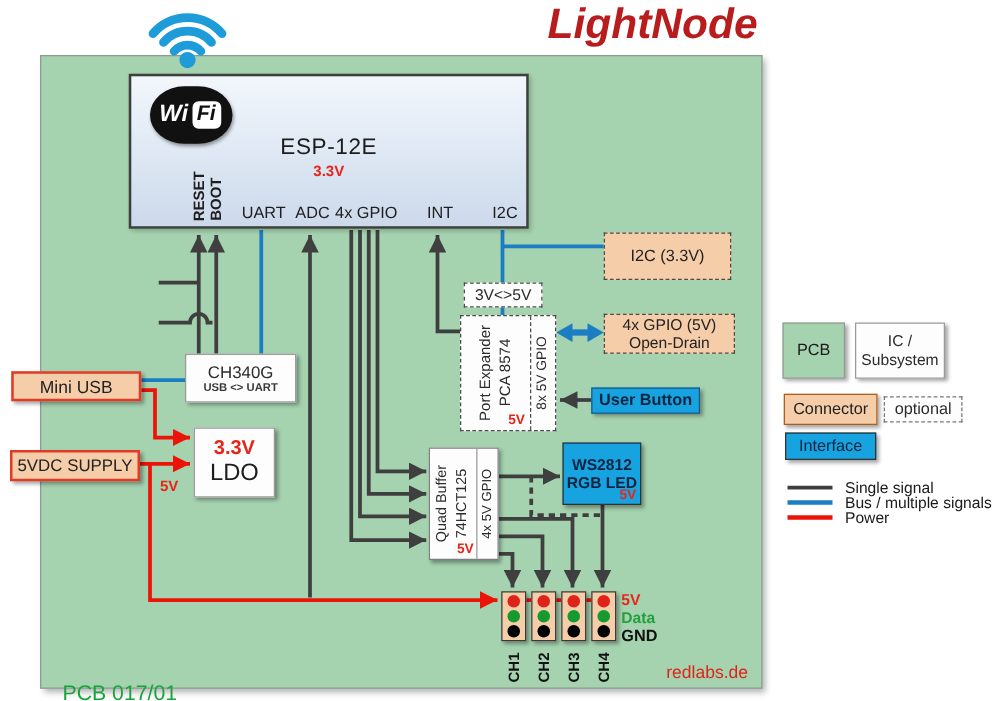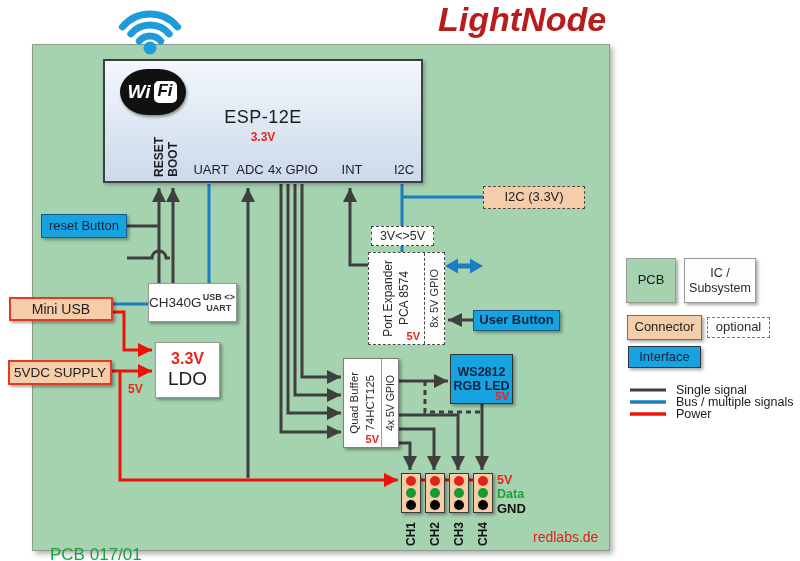--- a/index.html
+++ b/index.html
@@ -141,26 +141,25 @@
     <div class="esp-volt">3.3V</div>
     <span class="pin-v vtext" style="left:48px;">RESET</span>
     <span class="pin-v vtext" style="left:62px;">BOOT</span>
     <span class="pin" style="left:106px;">UART</span>
     <span class="pin" style="left:145px;">ADC</span>
     <span class="pin" style="left:188px;">4x GPIO</span>
     <span class="pin" style="left:247px;">INT</span>
     <span class="pin" style="left:299px;">I2C</span>
   </div>
 
-  <div class="box blue shadow" style="left:41px;top:214px;width:86px;height:24px;font-size:13px;font-weight:500;">reset Button</div>
 
   <div class="box peach redborder shadow" style="left:9px;top:297px;width:104px;height:24px;font-size:14px;">Mini USB</div>
   <div class="box peach redborder shadow" style="left:8px;top:360px;width:104px;height:25px;font-size:13.5px;">5VDC SUPPLY</div>
 
-  <div class="box white shadow" style="left:148px;top:283px;width:89px;height:39px;flex-direction:row;">
+  <div class="box white shadow" style="left:148px;top:283px;width:89px;height:39px;flex-direction:column;">
     <span style="font-size:13.5px;">CH340G</span>
     <span style="font-size:9px;font-weight:700;color:#3a3a3a;">USB &lt;&gt; UART</span>
   </div>
 
   <div class="box white shadow" style="left:155px;top:342px;width:65px;height:56px;flex-direction:column;">
     <span class="redtxt" style="font-size:16px;font-weight:600;">3.3V</span>
     <span style="font-size:19px;color:#1c1c1c;">LDO</span>
   </div>
 
   <div class="box white dashedb" style="left:371px;top:226px;width:63px;height:20px;font-size:12.5px;">3V&lt;&gt;5V</div>
@@ -169,22 +168,26 @@
     <div class="chip-main">
       <span class="vtext" style="font-size:12px;">Port Expander</span>
       <span class="vtext" style="font-size:12px;">PCA 8574</span>
     </div>
     <div class="chip-side" style="width:19px;border-left:1.6px dashed #4a4a4a;">
       <span class="vtext" style="font-size:11px;">8x 5V GPIO</span>
     </div>
     <span class="v5" style="right:24px;bottom:1px;">5V</span>
   </div>
 
-  <div class="box peach dashedb" style="left:483px;top:186px;width:102px;height:23px;font-size:13px;">I2C (3.3V)</div>
-
+  <div class="box peach dashedb" style="left:483px;top:186px;width:102px;height:38px;font-size:13px;">I2C (3.3V)</div>
+
+  <div class="box peach dashedb" style="left:483px;top:251px;width:105px;height:32px;flex-direction:column;font-size:12.5px;">
+    <span>4x GPIO (5V)</span>
+    <span>Open-Drain</span>
+  </div>
 
   <div class="box blue shadow" style="left:473px;top:310px;width:87px;height:21px;font-size:13px;font-weight:700;">User Button</div>
 
   <div class="box white chip-col shadow" style="left:343px;top:358px;width:56px;height:90px;border:1.5px solid #7e7e7e;">
     <div class="chip-main">
       <span class="vtext" style="font-size:11.5px;">Quad Buffer</span>
       <span class="vtext" style="font-size:11.5px;">74HCT125</span>
     </div>
     <div class="chip-side" style="width:16px;border-left:1px solid #9a9a9a;">
       <span class="vtext" style="font-size:10.5px;">4x 5V GPIO</span>

